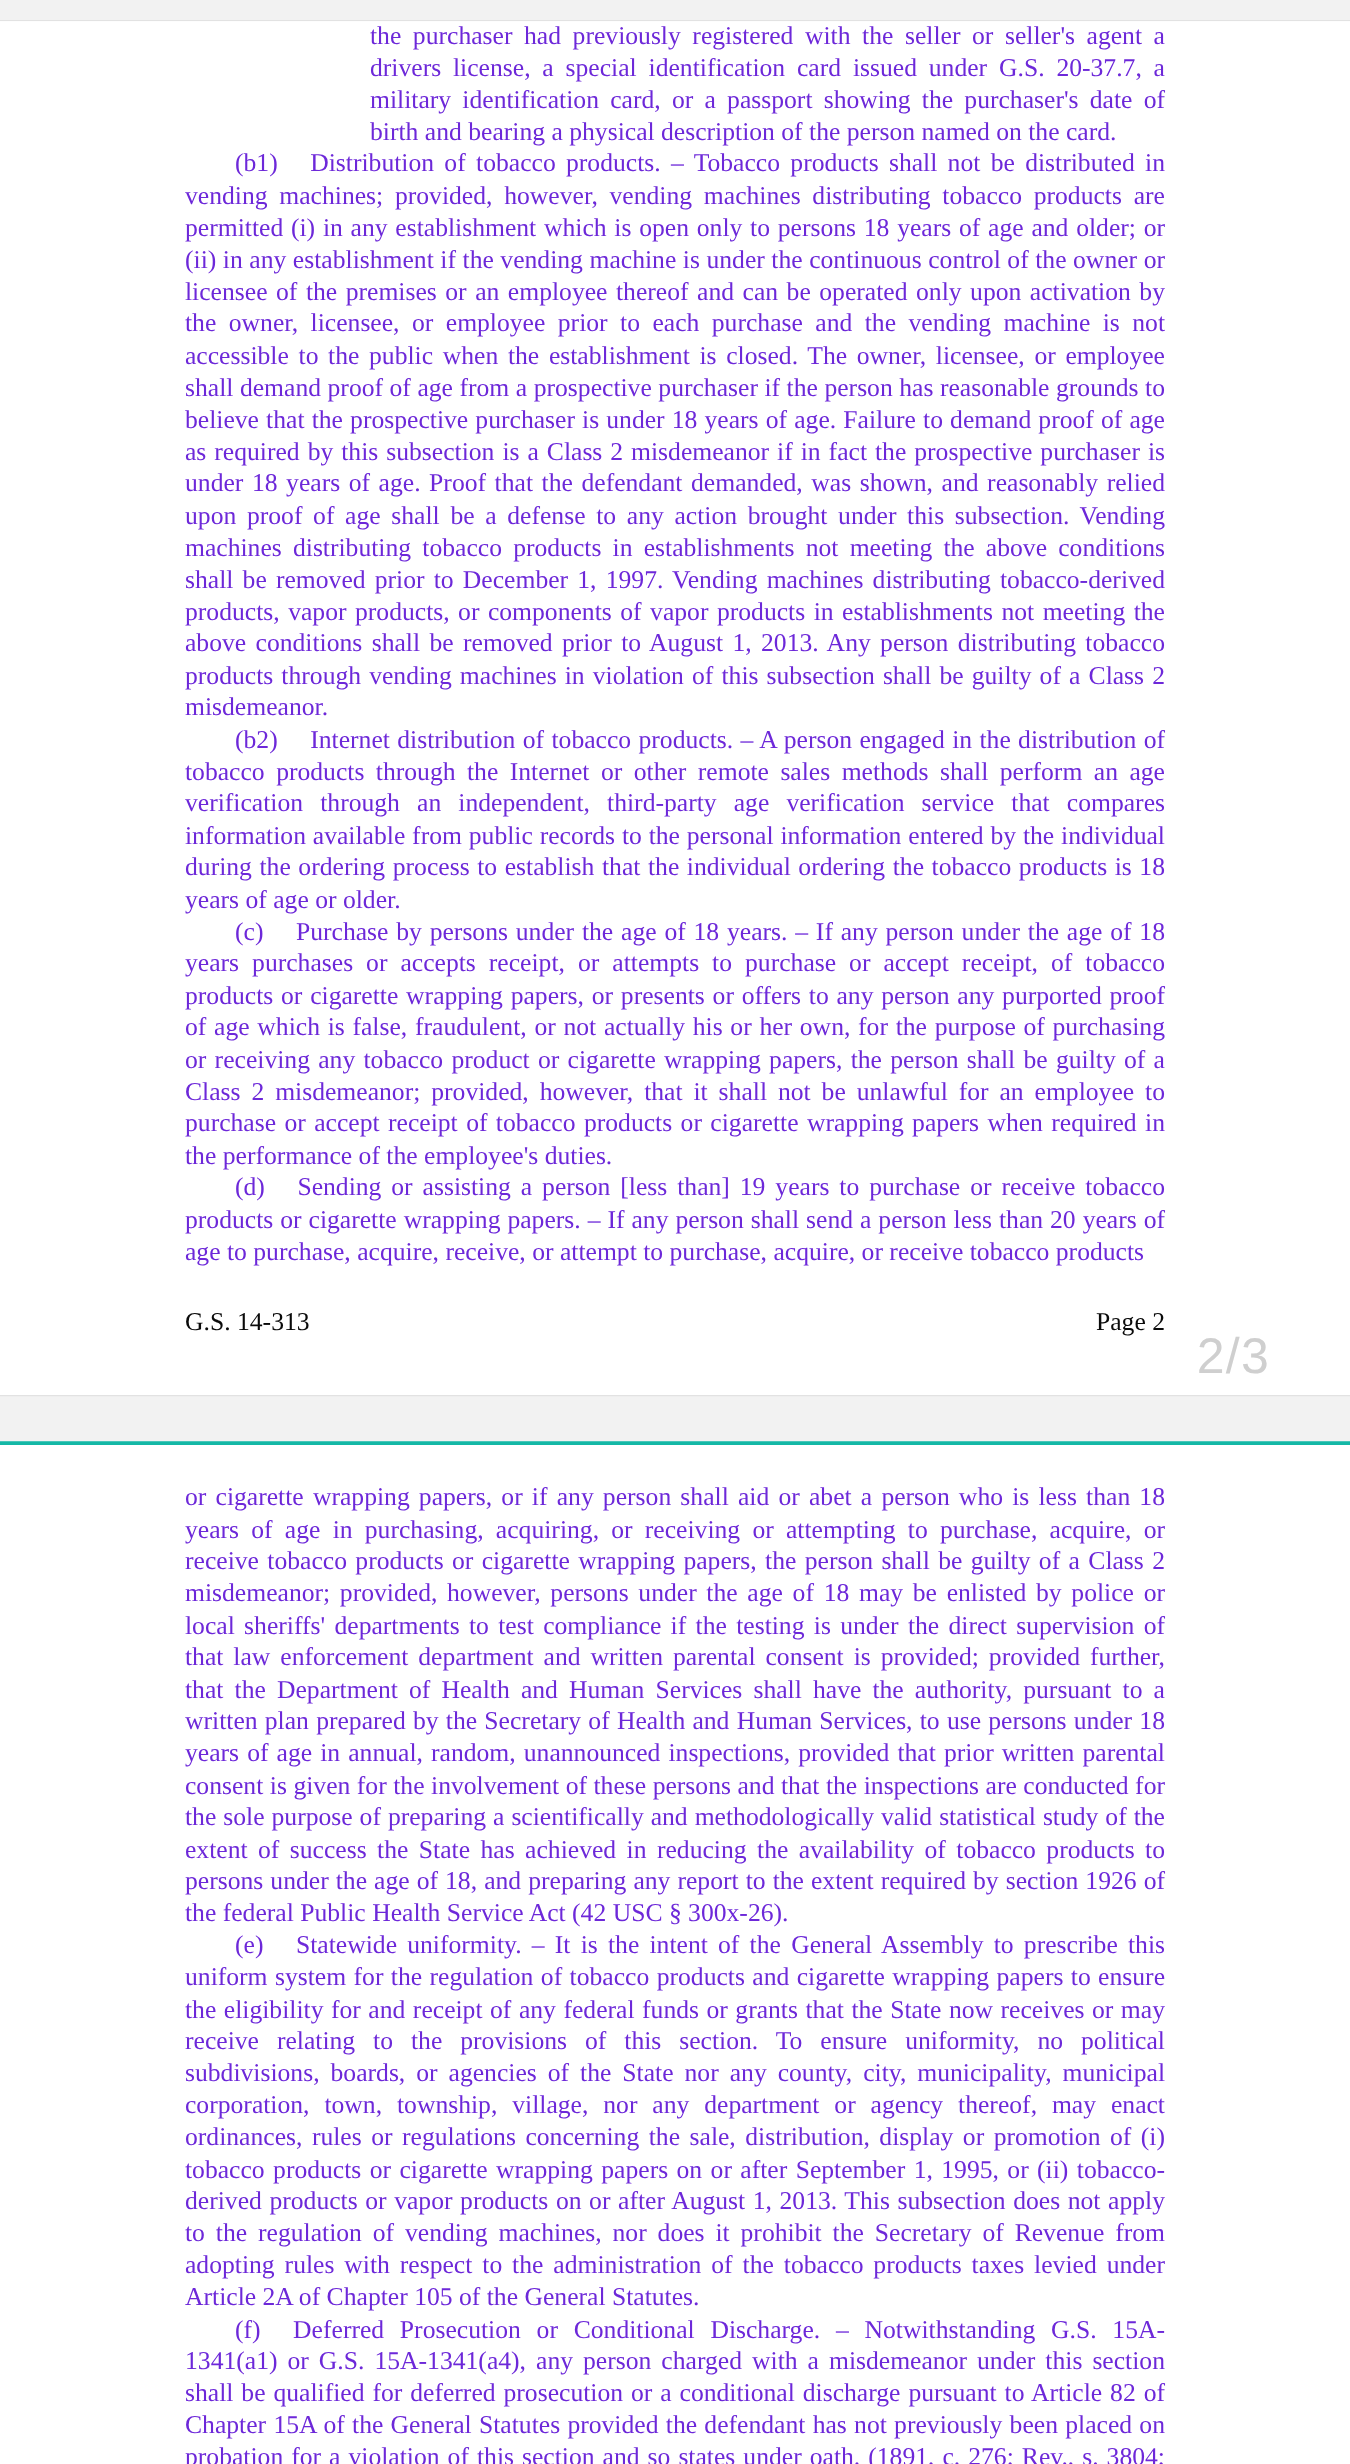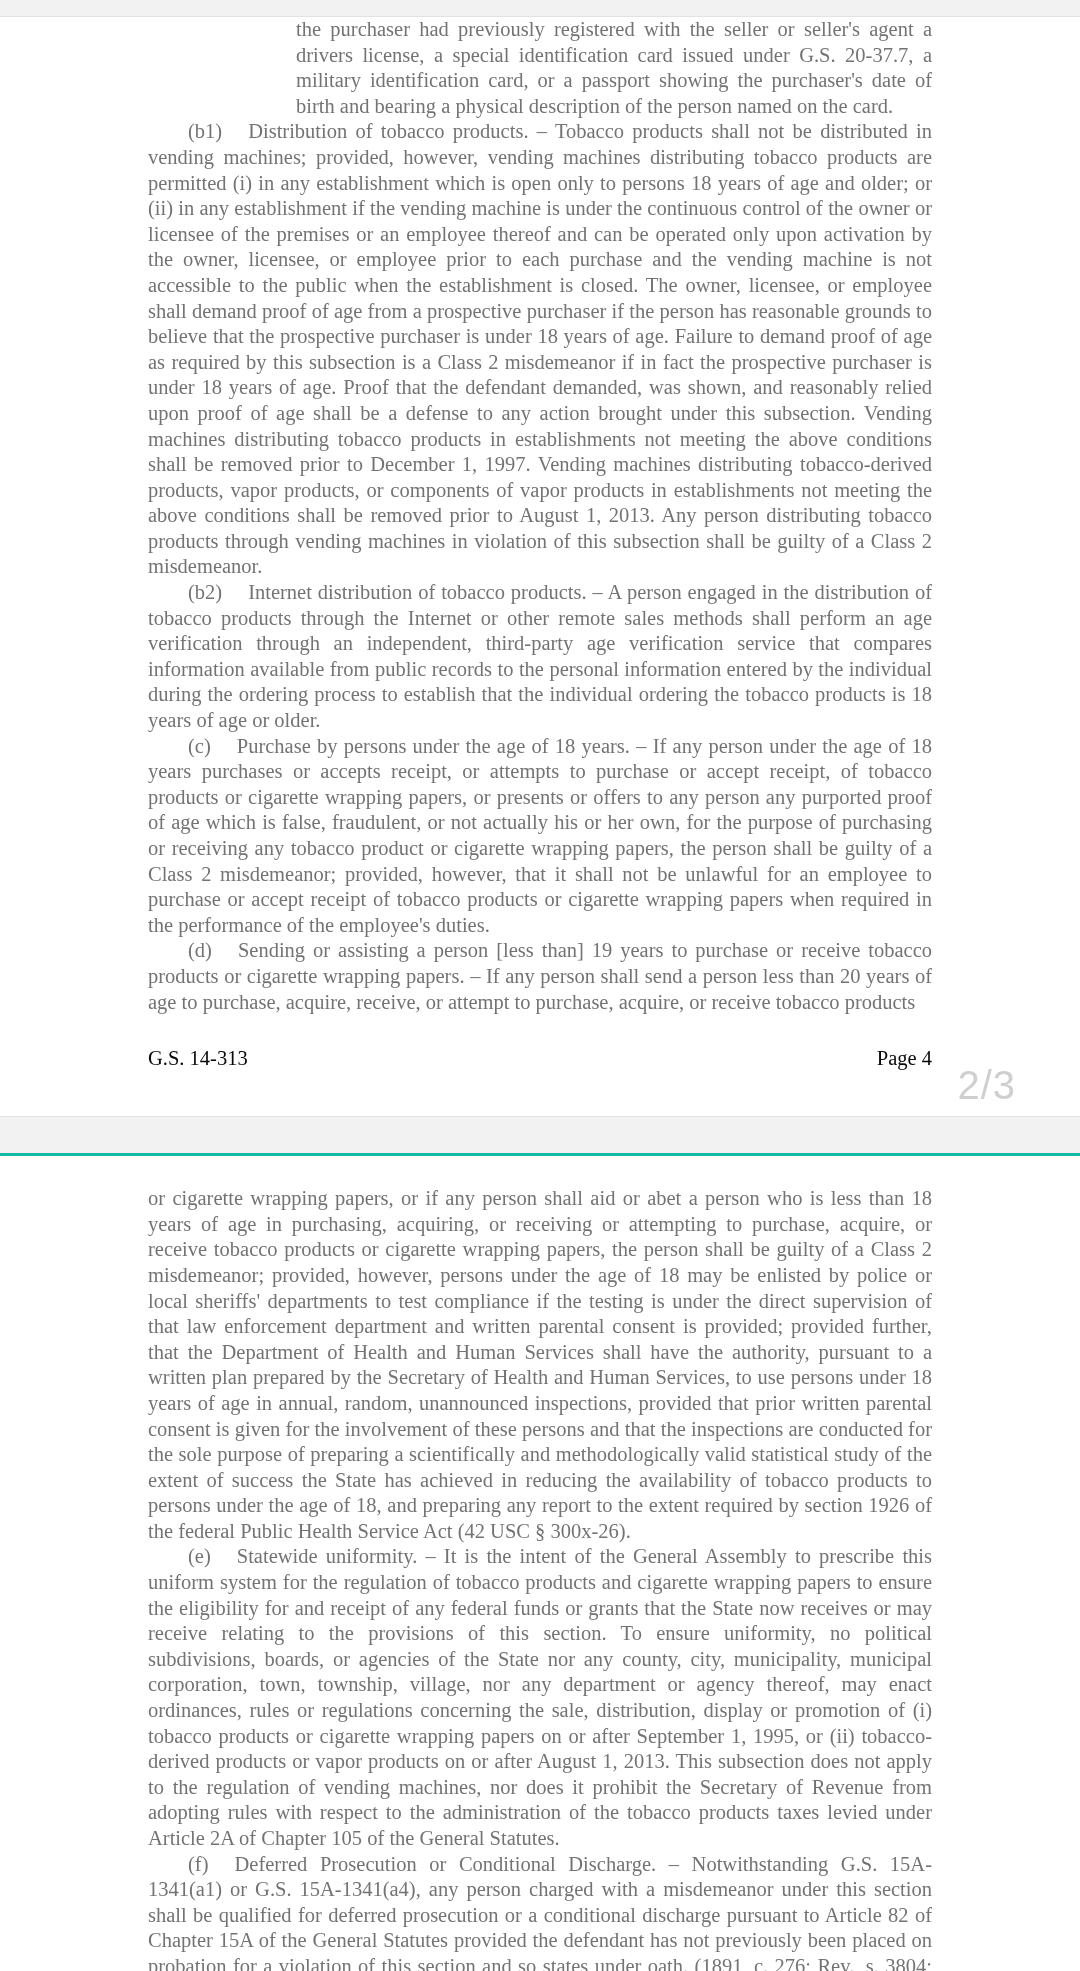--- a/index.html
+++ b/index.html
@@ -35,21 +35,21 @@
   }
 
   .page-inner {
     padding-left: 148px;
     padding-right: 148px;
   }
 
   .doc-text {
     font-size: 20.5px;
     line-height: 25.6px;
-    color: #737373;
+    color: #6d28d9;
     text-align: justify;
     text-justify: inter-word;
     -webkit-font-smoothing: none;
   }
 
   p.para {
     margin: 0;
     text-align: justify;
     text-indent: 0;
   }
@@ -132,21 +132,21 @@
           <span class="indent"></span><span>(d)</span><span class="lbl-gap"></span><span>Sending or assisting a person [less than] 19 years to purchase or receive tobacco products or cigarette wrapping papers.</span> <span>– If any person shall send a person less than 20 years of age to purchase, acquire, receive, or attempt to purchase, acquire, or receive tobacco products</span>
         </p>
 
       </div>
     </div>
 
     <div style="height:32px"></div>
 
     <div class="footer-row">
       <span>G.S. 14-313</span>
-      <span>Page 4</span>
+      <span>Page 2</span>
     </div>
 
     <div style="height:46px"></div>
   </div>
 
   <div class="page-gap">
     <div class="page-indicator">2/3</div>
   </div>
 
   <div class="page">

